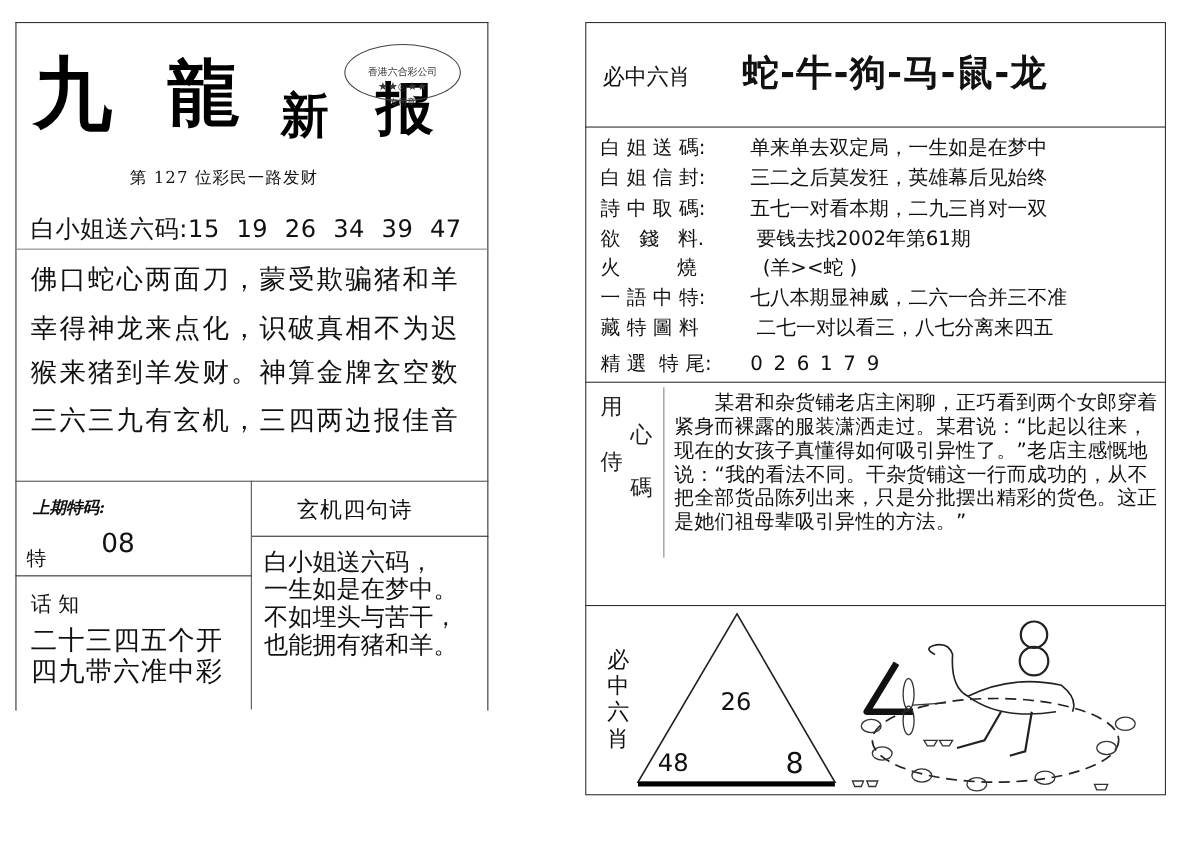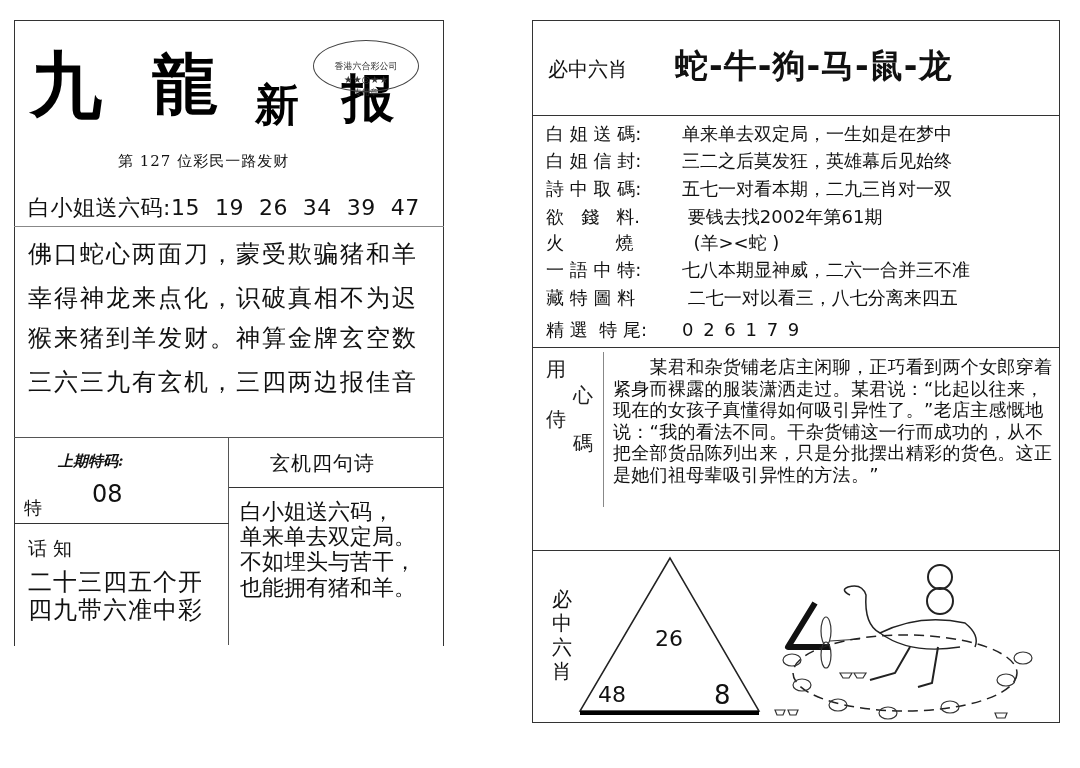--- a/index.html
+++ b/index.html
@@ -16,21 +16,21 @@
   #left { left: 14px; top: 20px; width: 430px; height: 626px; border-bottom: none; }
   .mast-big { position: absolute; font-family: "DejaVu Serif", serif; font-weight: bold; color: #000; }
   .stamp {
     position: absolute; left: 313px; top: 40px; width: 104px; height: 50px; border: 1.5px solid #444;
     border-radius: 50%; font-size: 9px; text-align: center; color: #333; line-height: 13px;
     font-family: "DejaVu Serif", serif;
   }
   .subtitle { position: absolute; left: 118px; top: 152px; font-size: 15px; font-family: "DejaVu Serif", serif; letter-spacing: 1px; }
   .sixcode { position: absolute; left: 28px; top: 193px; font-size: 22px; white-space: pre; letter-spacing: 0.5px; }
   .poem-line { position: absolute; left: 28px; font-size: 24px; letter-spacing: 2px; font-weight: 500; }
-  .last-label { position: absolute; left: 30px; top: 452px; font-size: 15px; font-family: "DejaVu Serif", serif; font-weight: bold; font-style: italic; margin-left: 28px; }
+  .last-label { position: absolute; left: 30px; top: 452px; font-size: 15px; font-family: "DejaVu Serif", serif; font-weight: bold; font-style: italic; }
   .te-label { position: absolute; left: 24px; top: 496px; font-size: 18px; font-family: "DejaVu Serif", serif; }
   .te-num { position: absolute; left: 92px; top: 480px; font-size: 24px; }
   .notice-label { position: absolute; left: 28px; top: 536px; font-size: 19px; font-family: "DejaVu Serif", serif; letter-spacing: 6px; }
   .notice-line { position: absolute; left: 28px; font-size: 24px; letter-spacing: 1px; }
   .xj-title { position: absolute; left: 270px; top: 450px; font-size: 20px; letter-spacing: 1px; }
   .xj-line { position: absolute; left: 240px; font-size: 22px; letter-spacing: 0; line-height: 24px; }
 
   
   #right { left: 532px; top: 20px; width: 528px; height: 703px; }
   .zodiac-label { position: absolute; left: 548px; top: 56px; font-size: 20px; }
@@ -77,21 +77,21 @@
 <div class="last-label">上期特码:</div>
 <div class="te-label">特</div>
 <div class="te-num">08</div>
 
 <div class="notice-label">话知</div>
 <div class="notice-line" style="top:566px;">二十三四五个开</div>
 <div class="notice-line" style="top:594px;">四九带六准中彩</div>
 
 <div class="xj-title">玄机四句诗</div>
 <div class="xj-line" style="top:500px;">白小姐送六码，</div>
-<div class="xj-line" style="top:525px;">单来单去双定局。</div>
+<div class="xj-line" style="top:525px;">一生如是在梦中。</div>
 <div class="xj-line" style="top:550px;">不如埋头与苦干，</div>
 <div class="xj-line" style="top:576px;">也能拥有猪和羊。</div>
 
 <div id="right" class="panel"></div>
 
 <div class="zodiac-label">必中六肖</div>
 <div class="zodiac-list">蛇-牛-狗-马-鼠-龙</div>
 
 <div class="hline" style="left:532px; top:115px; width:528px;"></div>
 

